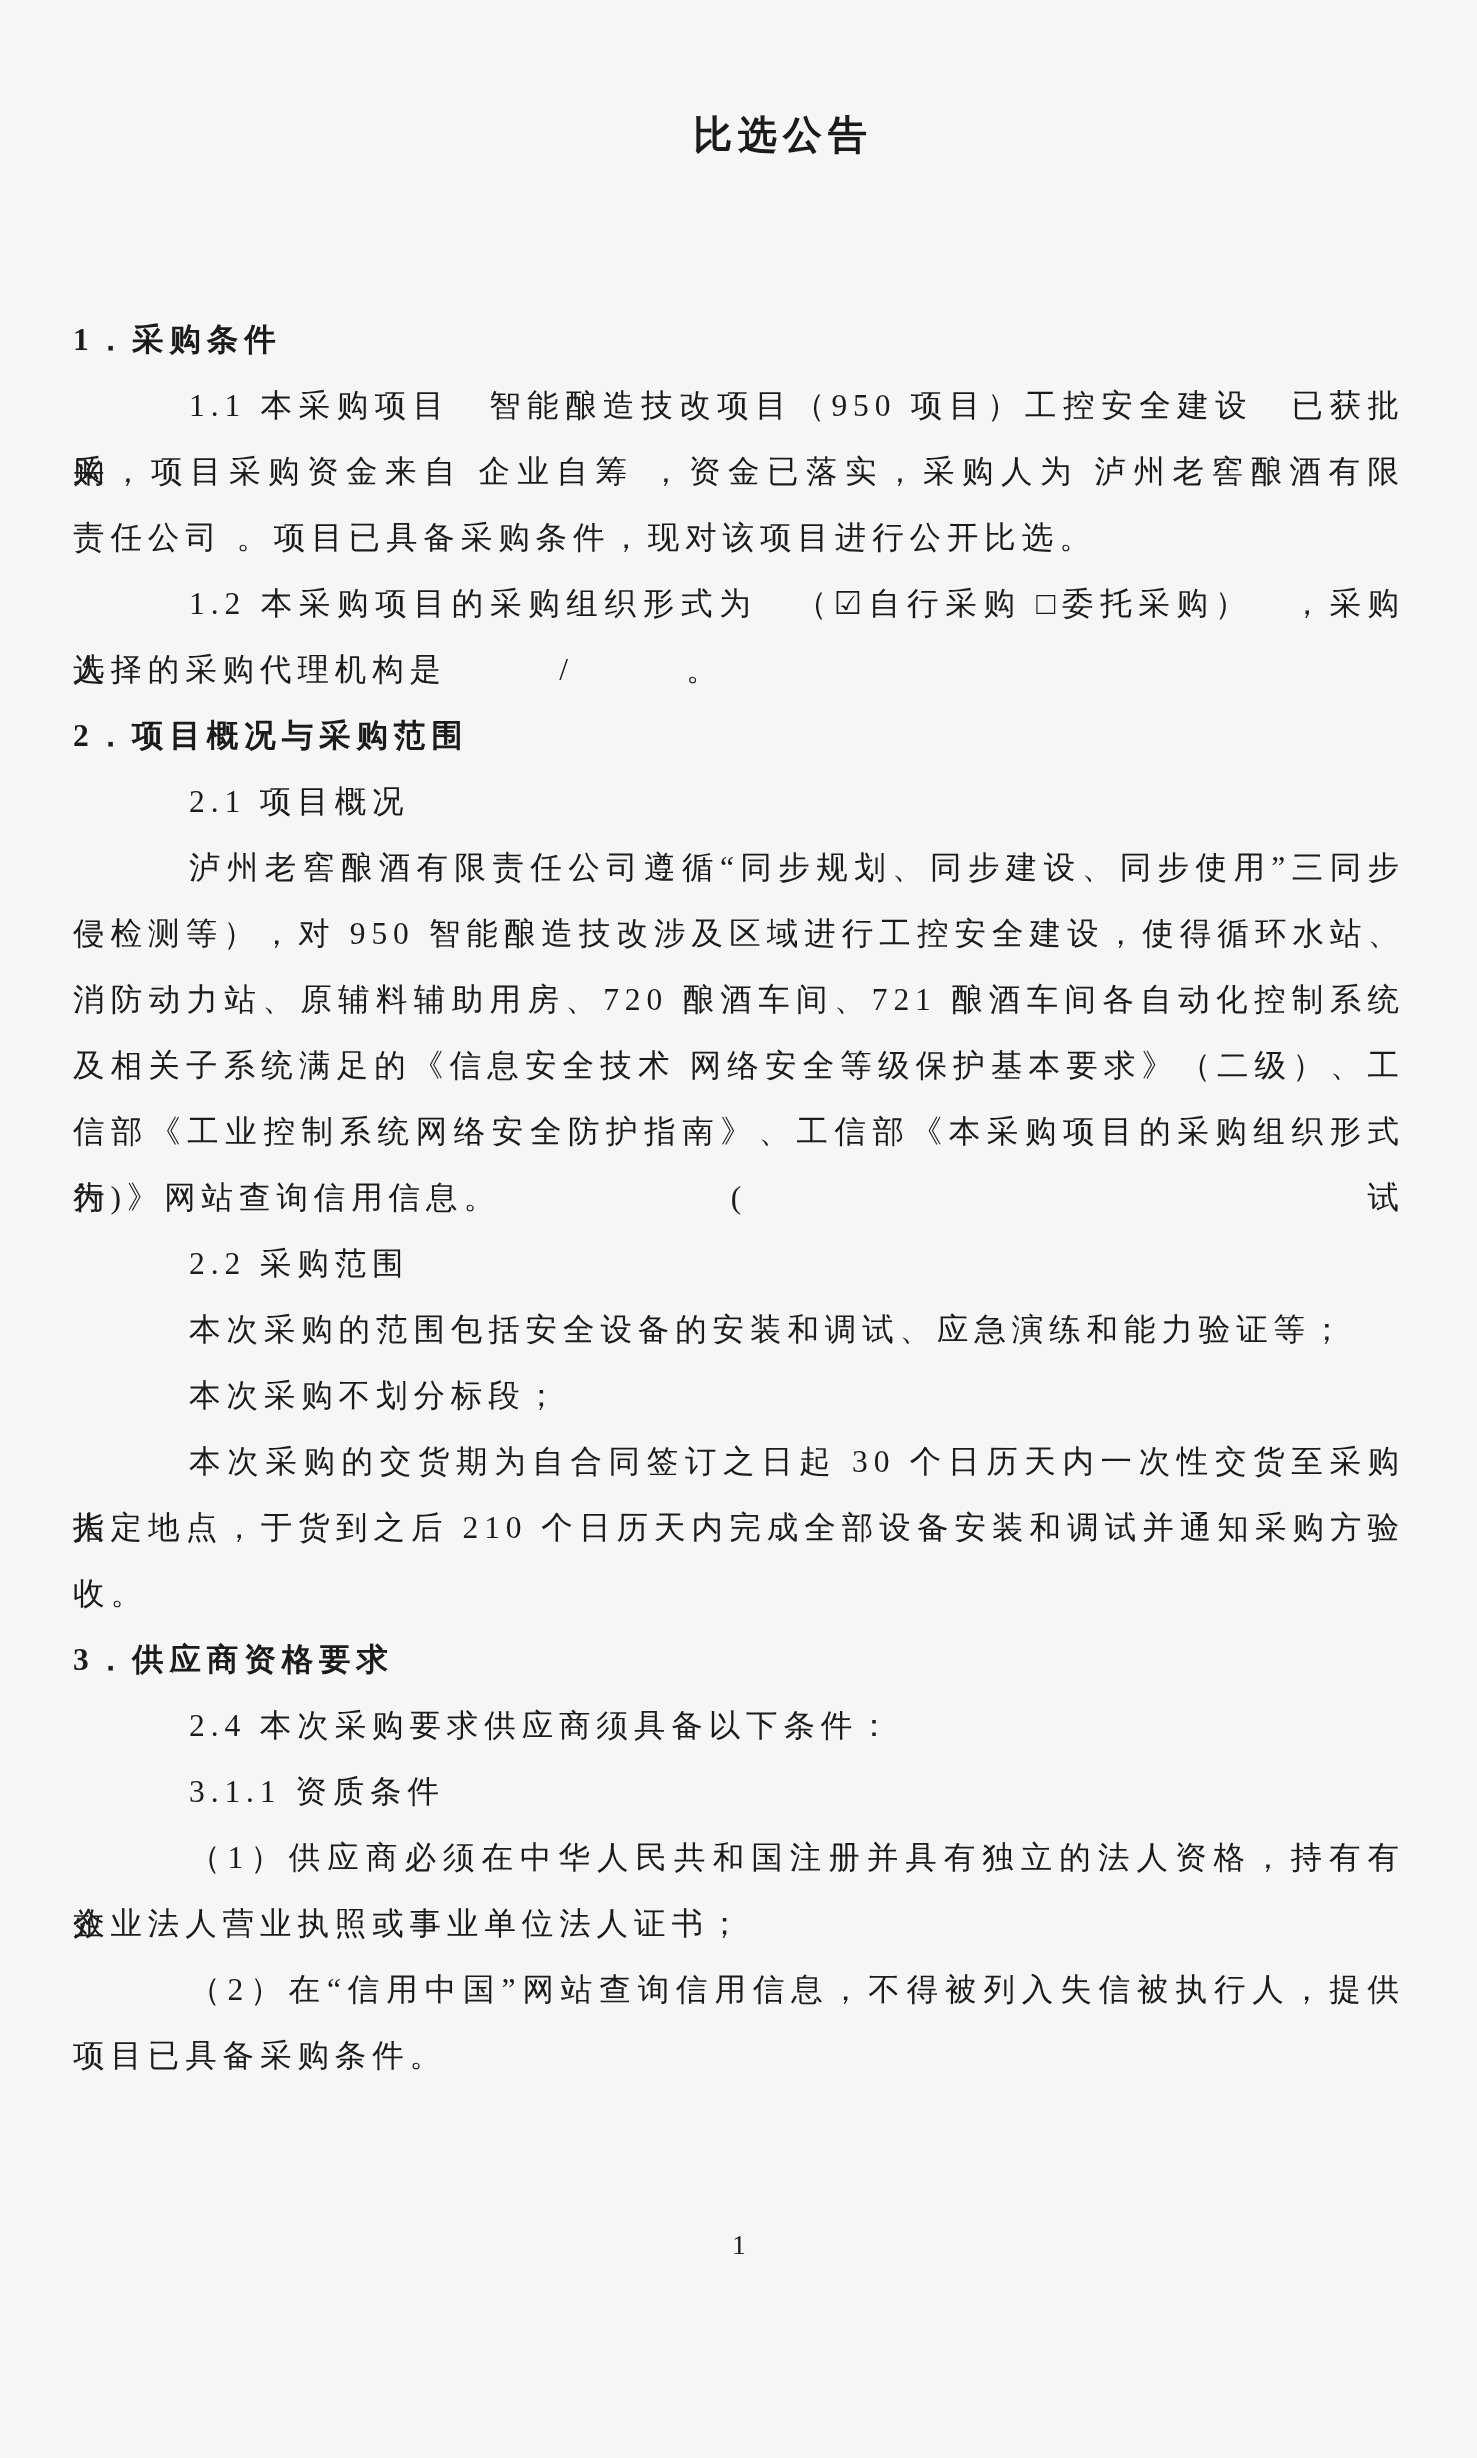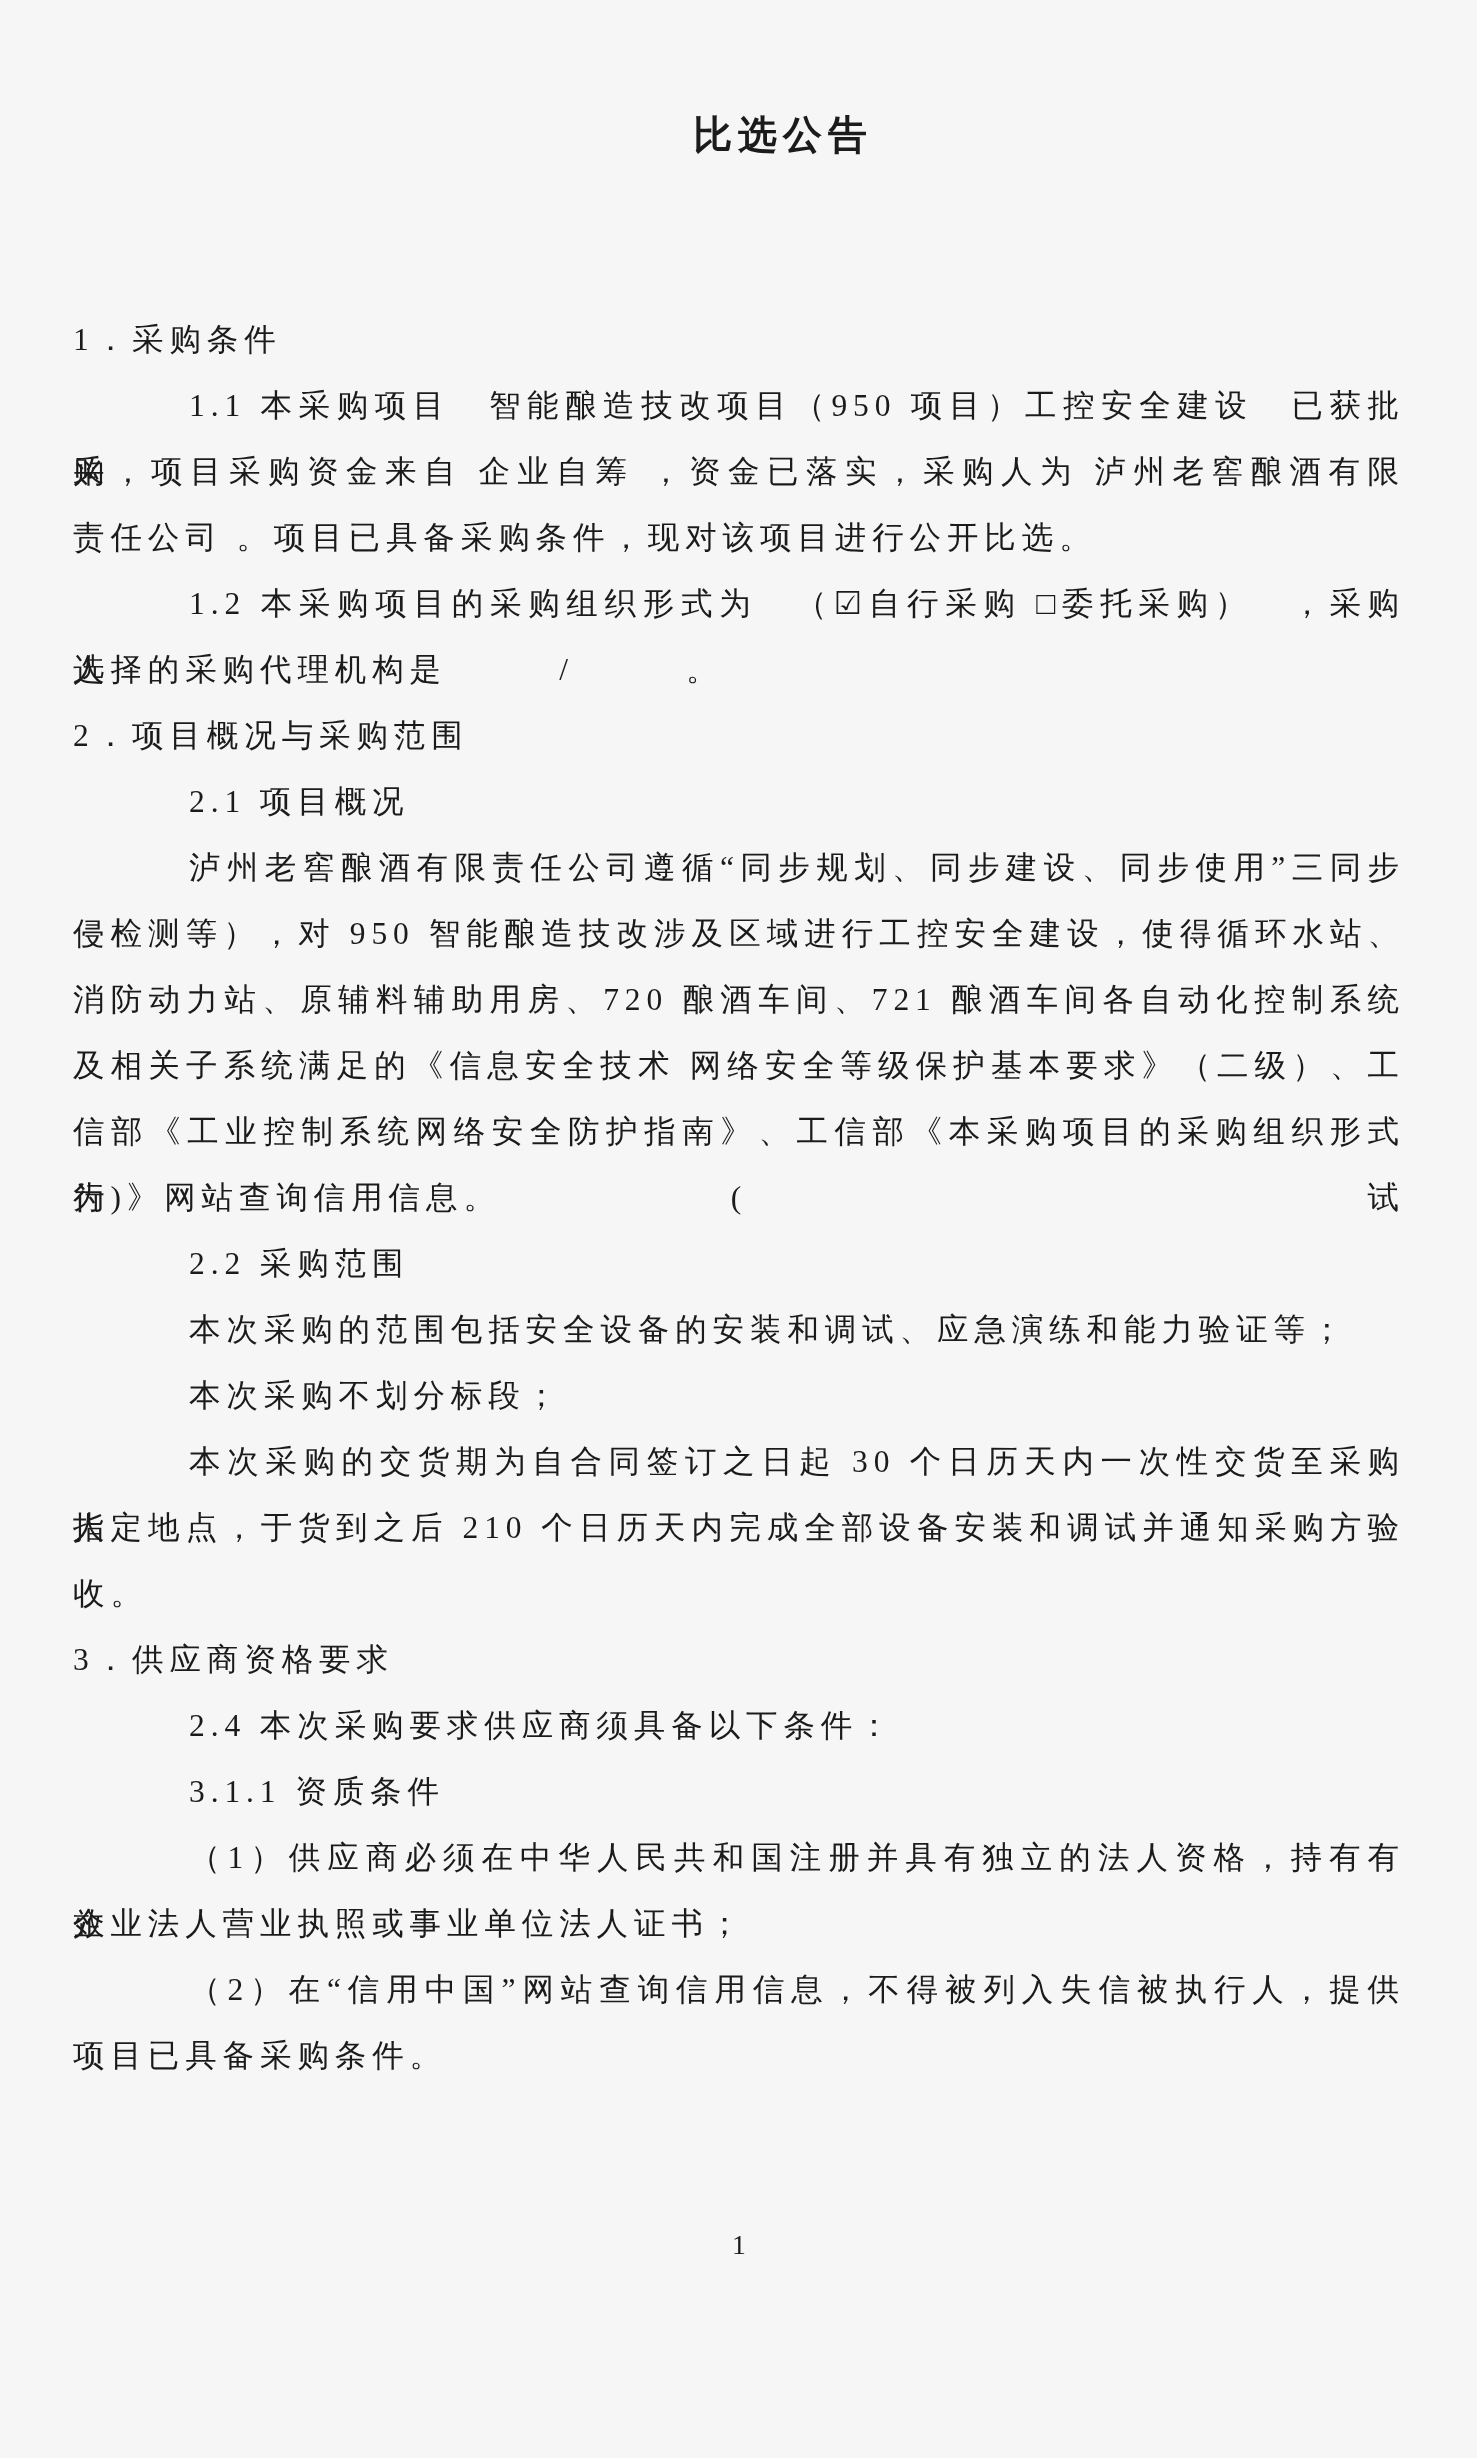--- a/index.html
+++ b/index.html
@@ -35,21 +35,21 @@
     letter-spacing: 5.9px;
     white-space: nowrap;
     text-align: left;
   }
   .line.just {
     white-space: normal;
     text-align: justify;
     text-align-last: justify;
   }
   .line.ind { text-indent: 116px; }
-  .line.h { font-weight: 400; }
+  .line.h { font-weight: 700; }
   .u {
     text-decoration-thickness: 2px;
     text-underline-offset: 8.9px;
     text-decoration-color: #1b1b1b;
   }
   .page-num {
     position: absolute;
     top: 2228px; left: 0;
     width: 100%;
     text-align: center;

